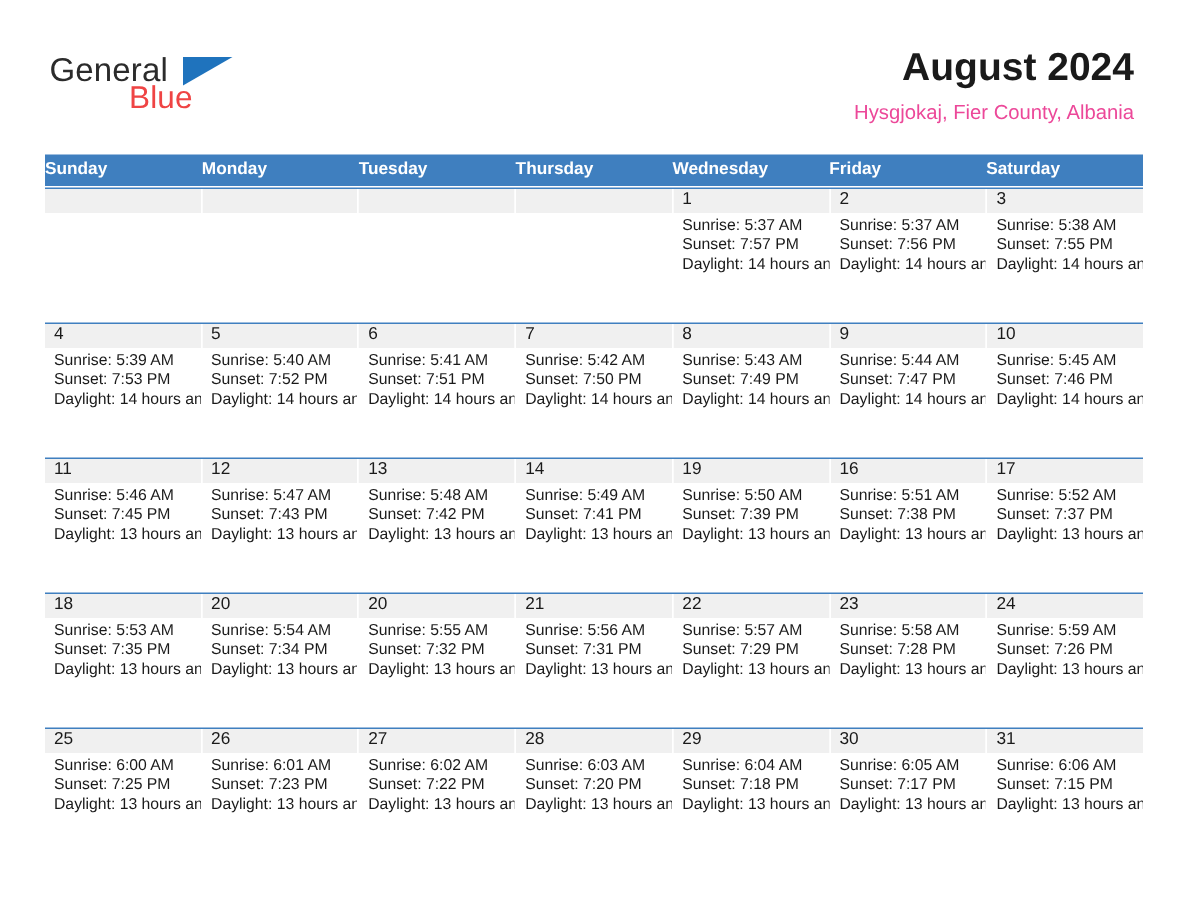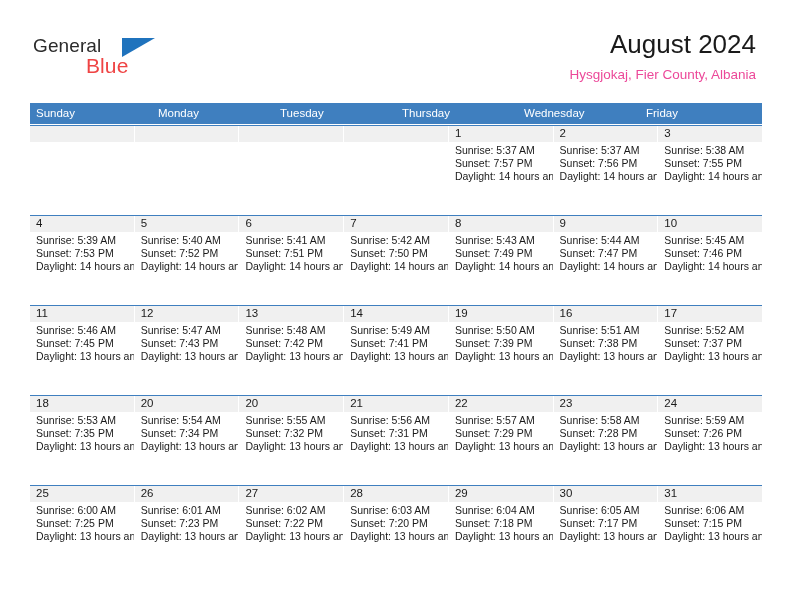--- a/index.html
+++ b/index.html
@@ -29,21 +29,21 @@
     box-sizing: border-box;
   }
   .brand {
     position: absolute;
     left: 33px;
     top: 36px;
     line-height: 1;
     user-select: none;
   }
   .brand-general {
-    font-size: 19px;
+    font-size: 22px;
     color: #2b2b2b;
     letter-spacing: 0.1px;
     font-family: "Liberation Sans", sans-serif;
   }
   .brand-blue {
     position: absolute;
     left: 53px;
     top: 19px;
     font-size: 21px;
     color: #ef4444;
@@ -61,21 +61,21 @@
   .title-block {
     position: absolute;
     right: 36px;
     top: 30px;
     text-align: right;
   }
   .cal-title {
     font-size: 26px;
     color: #1a1a1a;
     line-height: 1.15;
-    font-weight: normal;
+    font-weight: bold;
     margin: 0;
   }
   .cal-sub {
     font-size: 13.5px;
     color: #ec4899;
     margin-top: 7px;
   }
 
   
   .calendar {
@@ -87,23 +87,23 @@
   .weekdays {
     display: flex;
     background: #3f7fbf;
     height: 21px;
   }
   .weekday {
     flex: 1 1 0;
     color: #ffffff;
     font-size: 11.5px;
     line-height: 21px;
-    padding-left: 6px;
     box-sizing: border-box;
     white-space: nowrap;
+    font-weight: bold;
   }
   .week {
     display: flex;
     height: 89px;
     margin-top: 1px;
     border-top: 1px solid #3f7fbf;
     box-sizing: border-box;
   }
   .week:first-of-type { margin-top: 1px; }
   .day {
@@ -153,20 +153,21 @@
   </div>
 
   <div class="calendar">
     <div class="weekdays">
         <div class="weekday">Sunday</div>
         <div class="weekday">Monday</div>
         <div class="weekday">Tuesday</div>
         <div class="weekday">Thursday</div>
         <div class="weekday">Wednesday</div>
         <div class="weekday">Friday</div>
+        <div class="weekday">Saturday</div>
       </div>
     <div id="weeks-container">
         <div class="week">
           <div class="day empty">
             <div class="datestrip"></div>
           </div>
           <div class="day empty">
             <div class="datestrip"></div>
           </div>
           <div class="day empty">

